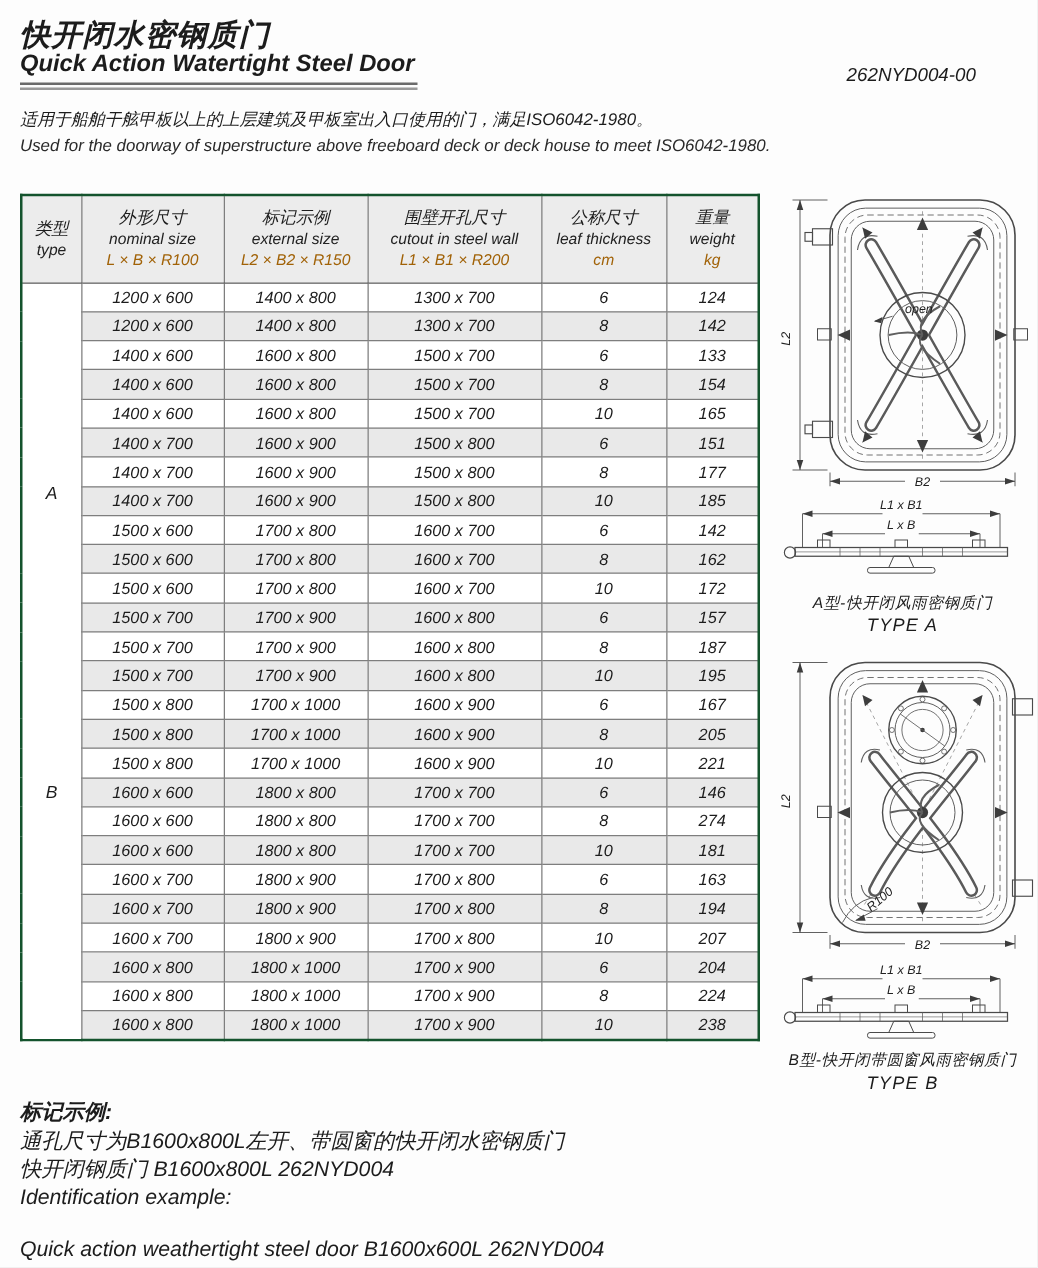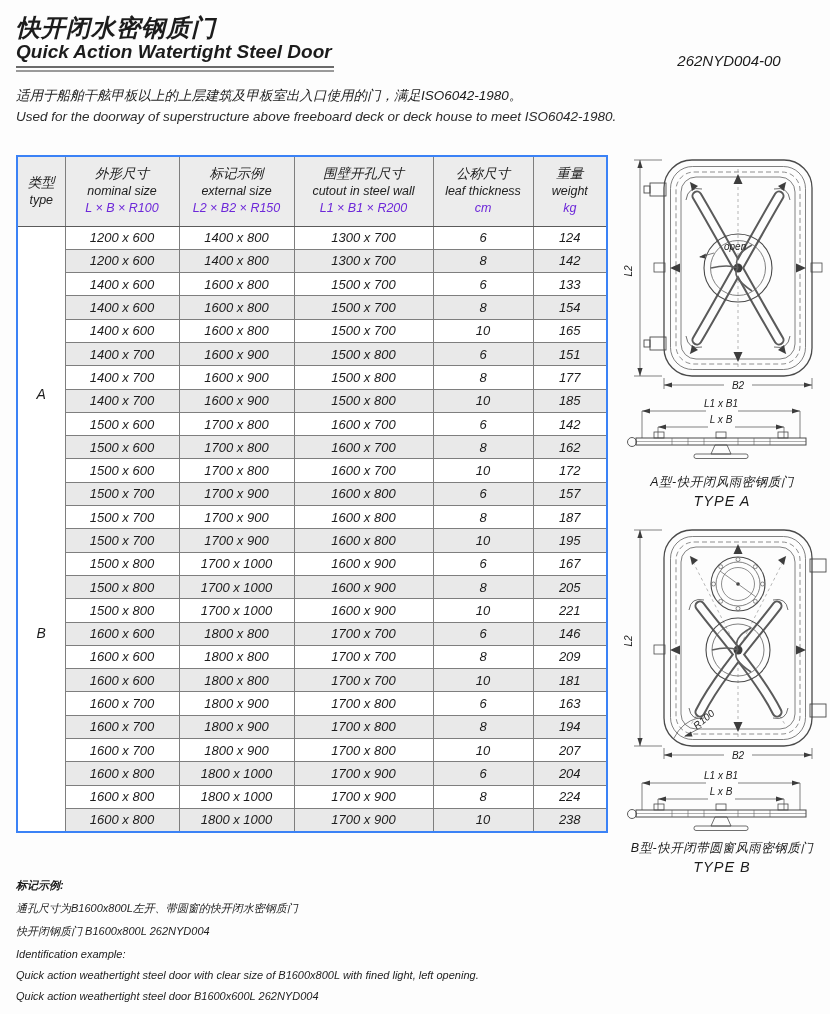--- a/index.html
+++ b/index.html
@@ -12,49 +12,49 @@
   .title-en { position:absolute; left:16px; top:41px; font-size:19px; font-weight:700; }
   .title-rule { position:absolute; left:16px; top:66px; width:318px; height:6px;
                 border-top:2px solid #6b6b6b; border-bottom:2px solid #9a9a9a; }
   .doc-number { position:absolute; left:640px; top:52px; width:178px; text-align:center; font-size:15px; }
   .desc-zh { position:absolute; left:16px; top:87px; font-size:13.5px; }
   .desc-en { position:absolute; left:16px; top:109px; font-size:13.5px; color:#2a2a2a; }
 
   
   table.spec { position:absolute; left:16px; top:155px; width:590px;
                border-collapse:collapse; table-layout:fixed;
-               border:2px solid #3b82f6; }
+               border:2px solid #14532d; }
   table.spec th, table.spec td { border:1px solid #7e7e7e; text-align:center; vertical-align:middle;
                font-size:13px; font-weight:400; padding:0; }
   table.spec thead th { height:70px; background:#ececec; border-bottom:1.5px solid #5a5a5a; }
   table.spec tbody td { height:23.3px; background:#fff; }
   table.spec tbody tr.striped td { background:#e9e9e9; }
   .hdr-zh { font-size:13.5px; line-height:18px; }
   .hdr-en { font-size:12.5px; line-height:17px; color:#222; }
-  .hdr-sub { font-size:12.5px; line-height:17px; color:#6d28d9; }
+  .hdr-sub { font-size:12.5px; line-height:17px; color:#a16207; }
   td.type-cell { position:relative; background:#fff !important; }
   td.type-cell span { position:absolute; left:0; width:100%; text-align:center; font-size:14px; transform:translateY(-50%); }
   .tlabel-a { top:27.8%; }
   .tlabel-b { top:67.3%; }
 
   
   .drawing { position:absolute; left:614px; width:216px; }
   .drawing svg { display:block; }
   .caption { position:absolute; left:610px; width:224px; text-align:center; }
   .cap-zh { font-size:12.5px; letter-spacing:0.5px; }
   .cap-en { font-size:14.5px; letter-spacing:1px; }
   svg .ln  { stroke:#4a4a4a; fill:none; }
   svg .thin{ stroke:#5f5f5f; fill:none; }
   svg .dim { stroke:#4a4a4a; stroke-width:0.7; fill:none; }
   svg .arw { fill:#3d3d3d; stroke:none; }
   svg text { fill:#222; font-family:"Liberation Sans",sans-serif; }
   svg .dimtxt { font-size:10px; }
 
   
-  .foot { position:absolute; left:16px; font-size:11px; }
+  .foot { position:absolute; left:16px; font-size:17px; }
   .foot.b { font-weight:700; }
 </style>
 </head>
 <body>
 
 <div class="page">
 
   <div class="title-zh">快开闭水密钢质门</div>
   <div class="title-en">Quick Action Watertight Steel Door</div>
   <div class="title-rule"></div>
@@ -233,21 +233,21 @@
           <td>1800 x 800</td>
           <td>1700 x 700</td>
           <td>6</td>
           <td>146</td>
         </tr>
         <tr>
           <td>1600 x 600</td>
           <td>1800 x 800</td>
           <td>1700 x 700</td>
           <td>8</td>
-          <td>209</td>
+          <td>274</td>
         </tr>
         <tr class="striped">
           <td>1600 x 600</td>
           <td>1800 x 800</td>
           <td>1700 x 700</td>
           <td>10</td>
           <td>181</td>
         </tr>
         <tr>
           <td>1600 x 700</td>
@@ -532,16 +532,15 @@
       <rect class="ln" x="80" y="56" width="54" height="4.5" rx="2" stroke-width="0.8"></rect>
     </svg>
   </div>
   <div class="caption cap-zh" style="top:840px;">B型-快开闭带圆窗风雨密钢质门</div>
   <div class="caption cap-en" style="top:859px;">TYPE B</div>
 
   <div class="foot b" style="top:878px;">标记示例:</div>
   <div class="foot" style="top:901px;">通孔尺寸为B1600x800L左开、带圆窗的快开闭水密钢质门</div>
   <div class="foot" style="top:924px;">快开闭钢质门 B1600x800L 262NYD004</div>
   <div class="foot" style="top:948px;">Identification example:</div>
-  <div class="foot" style="top:969px;">Quick action weathertight steel door with clear size of B1600x800L with fined light, left opening.</div>
   <div class="foot" style="top:990px;">Quick action weathertight steel door B1600x600L 262NYD004</div>
 
 </div>
 
 </body></html>

